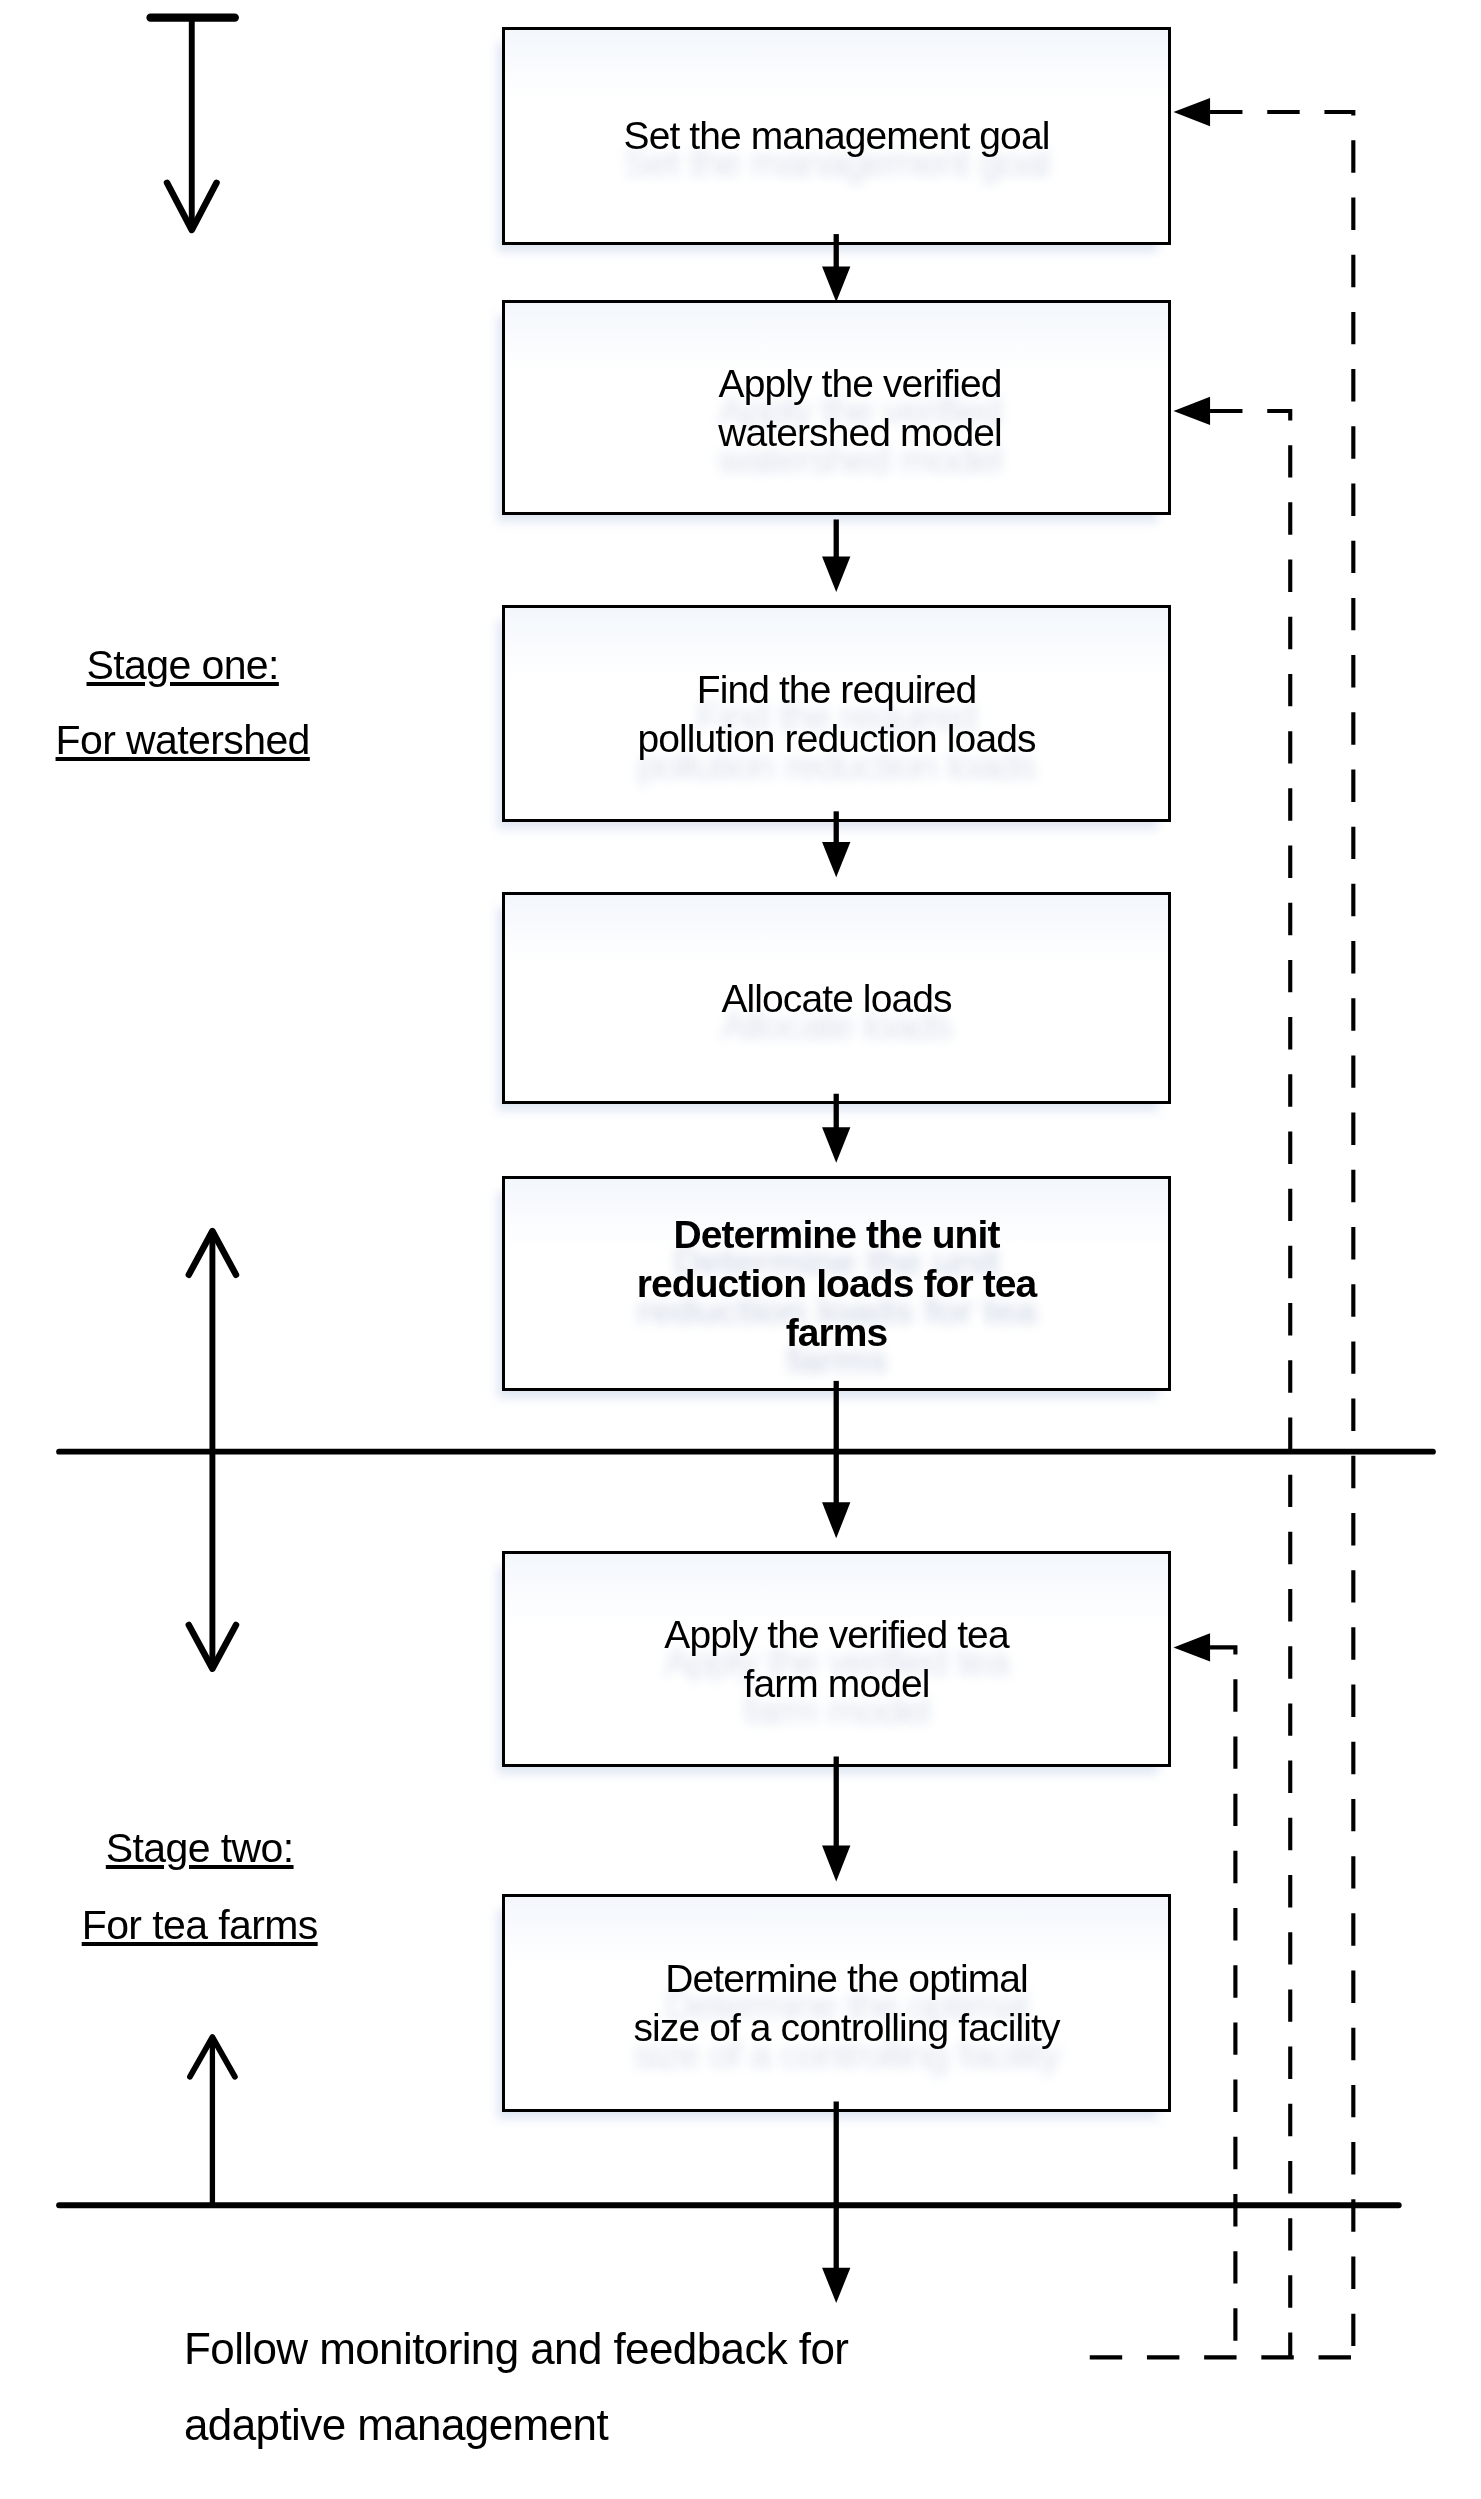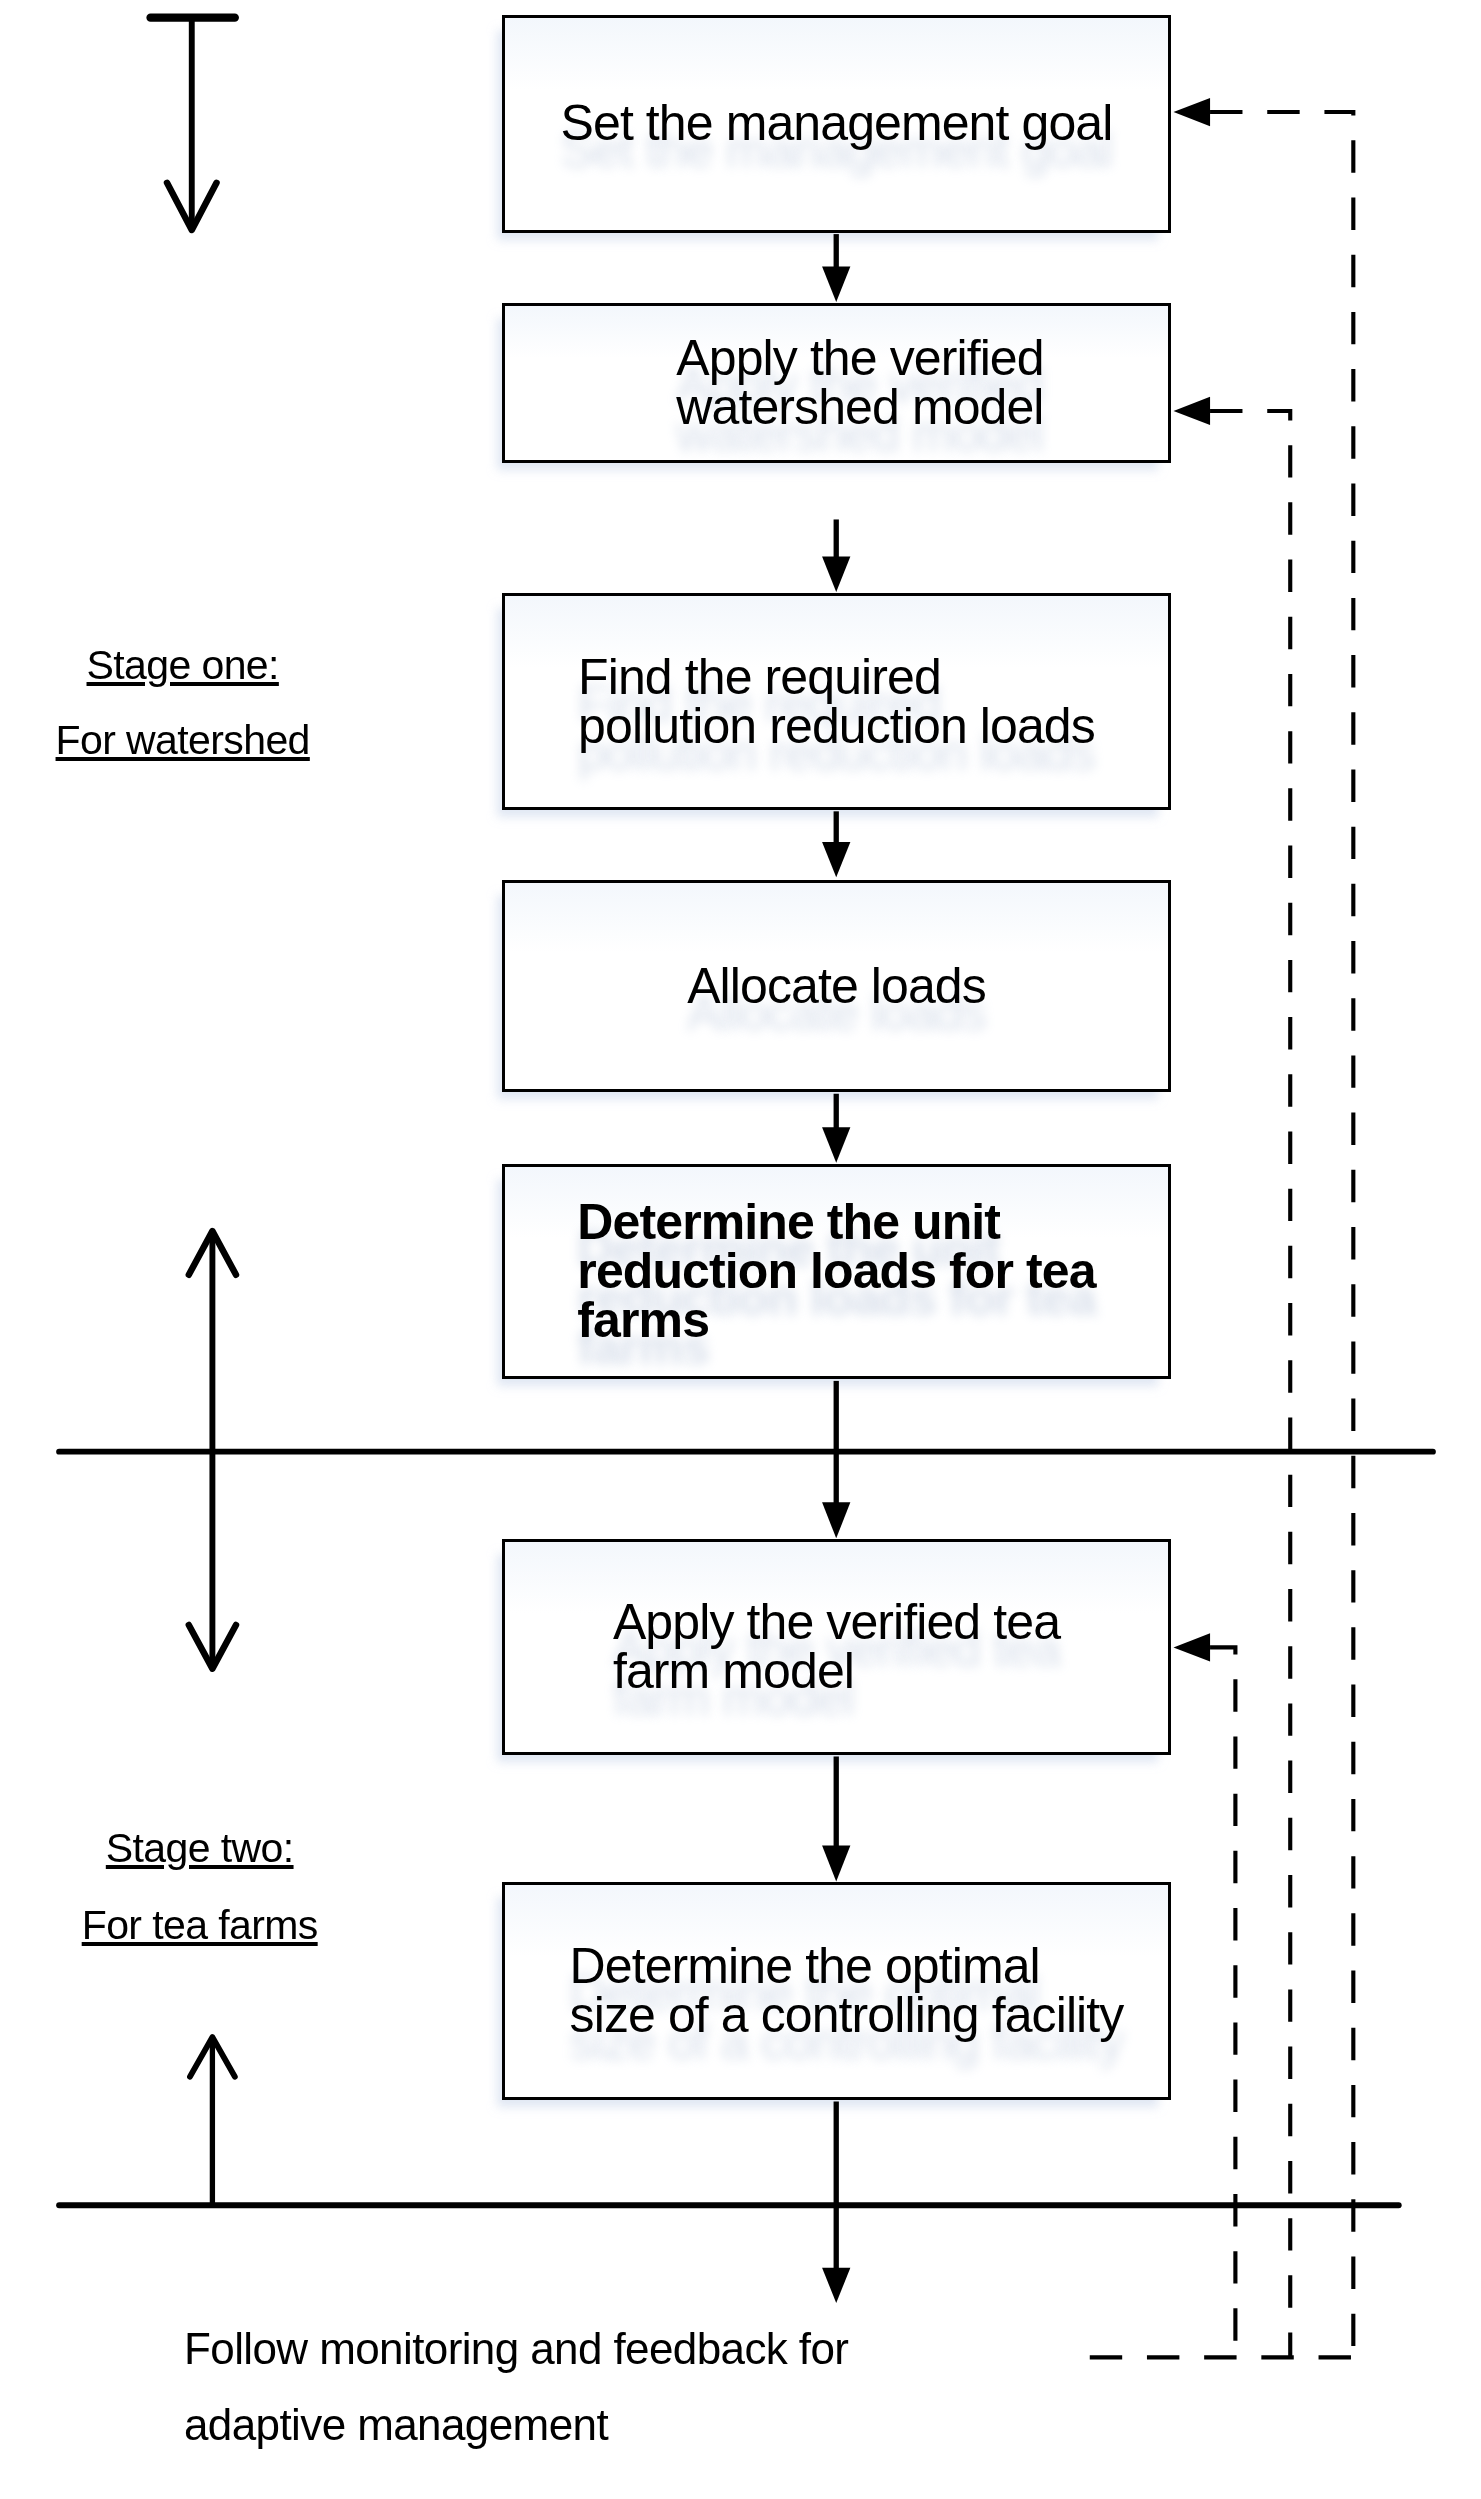--- a/index.html
+++ b/index.html
@@ -13,25 +13,27 @@
   }
   .flowbox{
     position:absolute;
     left:502px;
     width:669px;
     box-sizing:border-box;
     border:3.5px solid #000;
     background:linear-gradient(180deg,#f3f7fc 0%,#ffffff 34%,#ffffff 100%);
     box-shadow:-8.3px 11.8px 9.4px -3.5px rgba(198,212,234,0.55);
     display:flex;align-items:center;justify-content:center;
-    font-size:50px;
+    text-align:center;
+    font-size:39px;
     line-height:49px;
     letter-spacing:-0.9px;
     white-space:pre-line;
     text-shadow:0 27px 10.6px rgba(140,160,195,0.33);
+    margin-top:12px;
   }
   .sidelabel{
     position:absolute;
     left:1.2px;width:363px;
     text-align:center;
     font-size:41px;
     letter-spacing:-0.6px;
     white-space:pre-line;
     text-decoration:underline;
   }
@@ -47,21 +49,21 @@
     white-space:pre-line;
   }
   svg.overlay{position:absolute;left:0;top:0;pointer-events:none;}
 </style>
 </head>
 <body>
 
 <div class="canvas">
 
   <div class="flowbox" style="top:14.7px;height:218px;">Set the management goal</div>
-  <div class="flowbox" style="top:303px;height:160px;padding-left:47px;">Apply the verified
+  <div class="flowbox" style="top:288px;height:215px;padding-left:47px;">Apply the verified
 watershed model</div>
   <div class="flowbox" style="top:593px;height:217px;">Find the required
 pollution reduction loads</div>
   <div class="flowbox" style="top:880px;height:212px;">Allocate loads</div>
   <div class="flowbox" style="top:1164px;height:215px;font-weight:bold;">Determine the unit
 reduction loads for tea
 farms</div>
   <div class="flowbox" style="top:1539px;height:216px;">Apply the verified tea
 farm model</div>
   <div class="flowbox" style="top:1882px;height:218px;padding-left:20px;">Determine the optimal

